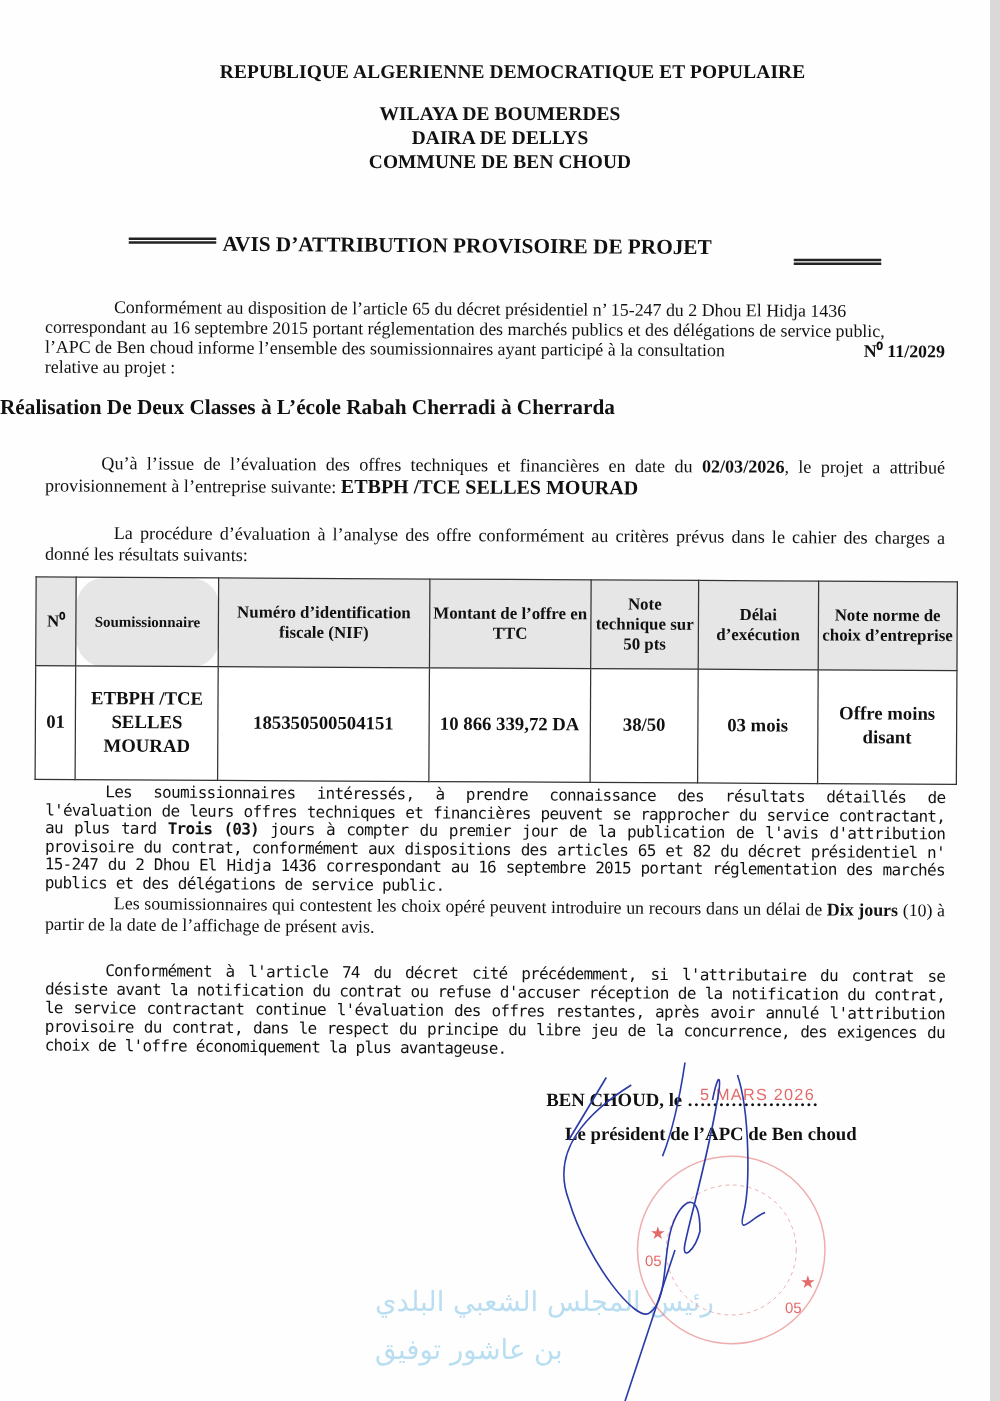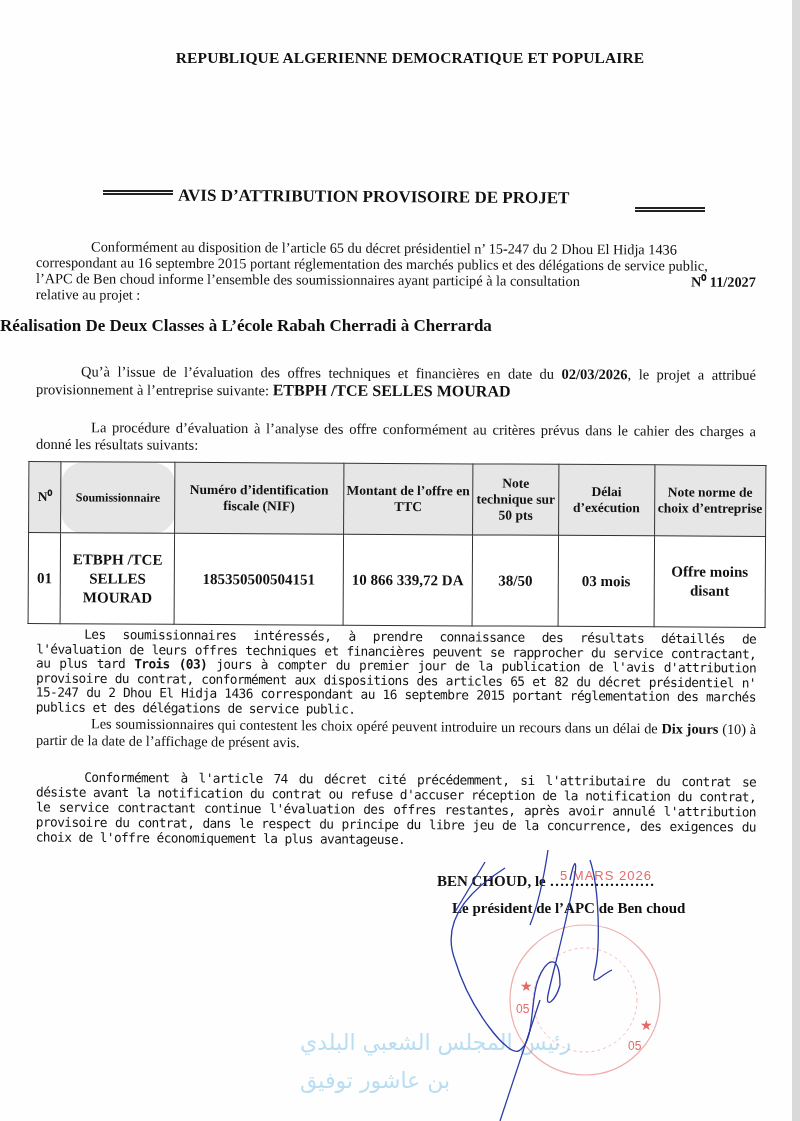--- a/index.html
+++ b/index.html
@@ -44,31 +44,36 @@
     .ar1 { left: 300px; top: 1030px; }
     .ar2 { left: 300px; top: 1068px; }
     svg.overlay { position: absolute; left: 0; top: 0; width: 800px; height: 1121px; pointer-events: none; }
   </style>
 </head>
 <body>
 
 <div class="page">
 
   <div class="hdr hdr1">REPUBLIQUE ALGERIENNE DEMOCRATIQUE ET POPULAIRE</div>
+  <div class="hdr hdr2">
+    <div>WILAYA DE BOUMERDES</div>
+    <div>DAIRA DE DELLYS</div>
+    <div>COMMUNE DE BEN CHOUD</div>
+  </div>
 
   <div class="title-wrap">
     <div class="dbl l"></div>
     <div class="title">AVIS D’ATTRIBUTION PROVISOIRE DE PROJET</div>
     <div class="dbl r"></div>
   </div>
 
   <div class="para p1">
     <div class="ind">Conformément au disposition de l’article 65 du décret présidentiel n’ 15-247 du 2 Dhou El Hidja 1436</div>
     <div>correspondant au 16 septembre 2015 portant réglementation des marchés publics et des délégations de service public,</div>
-    <div><span>l’APC de Ben choud  informe l’ensemble des soumissionnaires ayant participé à la consultation</span> <span class="b" style="float:right">N⁰ 11/2027</span></div>
+    <div><span>l’APC de Ben choud  informe l’ensemble des soumissionnaires ayant participé à la consultation</span> <span class="b" style="float:right">N⁰ 11/2029</span></div>
     <div>relative au projet :</div>
   </div>
 
   <div class="proj proj1">Réalisation De Deux Classes à L’école Rabah Cherradi à Cherrarda</div>
 
   <div class="para p2">
     <span style="padding-left:45px">Qu’à l’issue de l’évaluation des offres techniques et financières en date du</span>
     <span class="b">02/03/2026</span><span>, le projet a attribué provisionnement à l’entreprise suivante:</span>
     <span class="b" style="font-size:16px">ETBPH /TCE SELLES MOURAD</span>
   </div>

